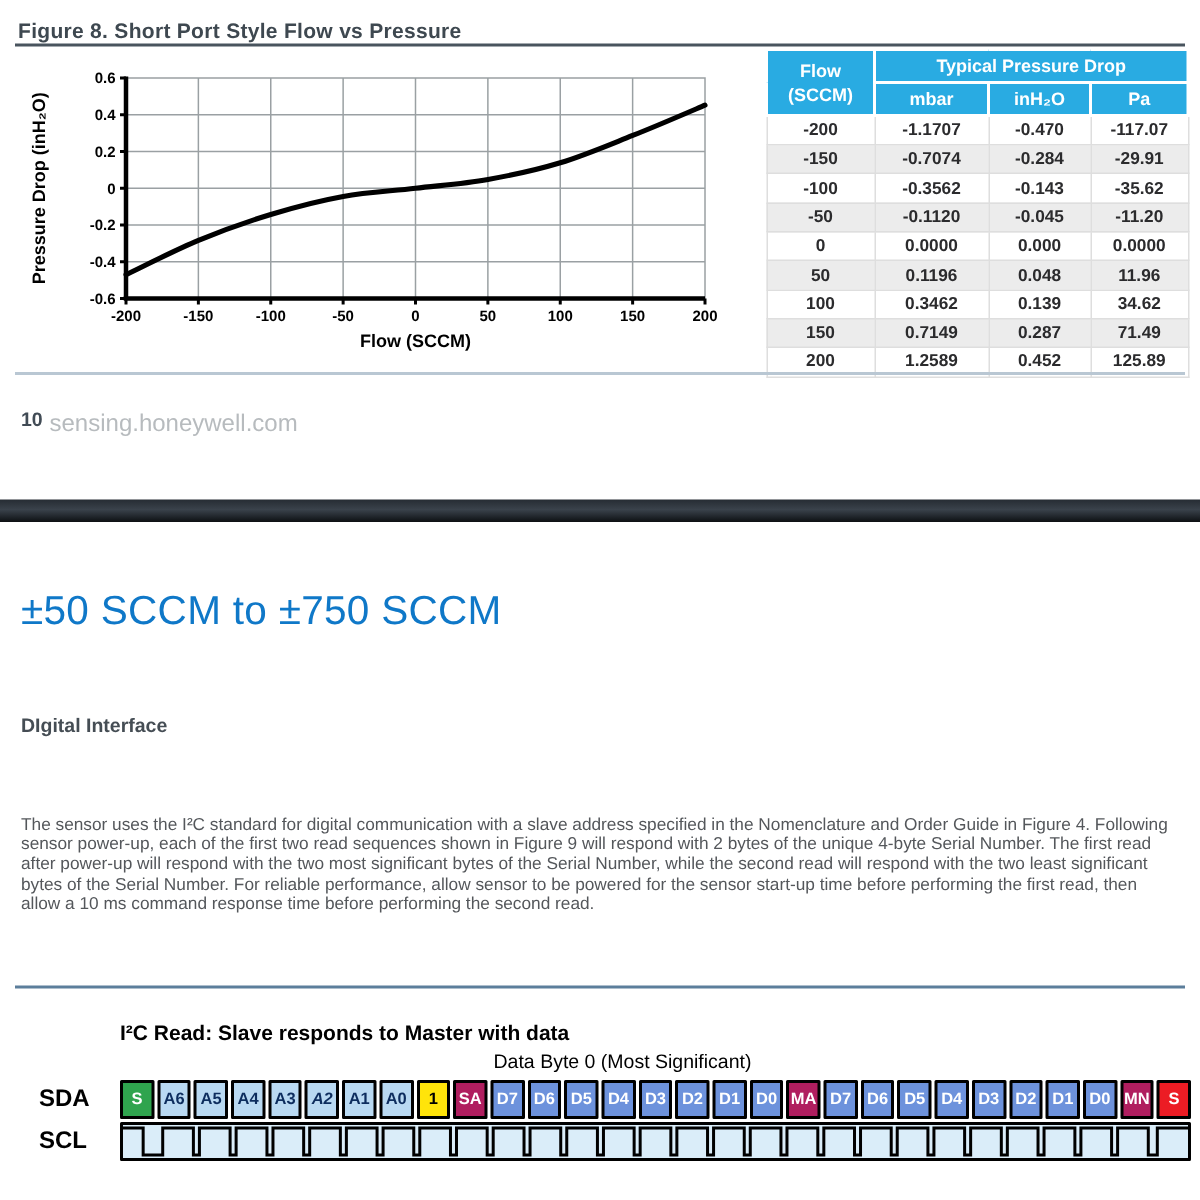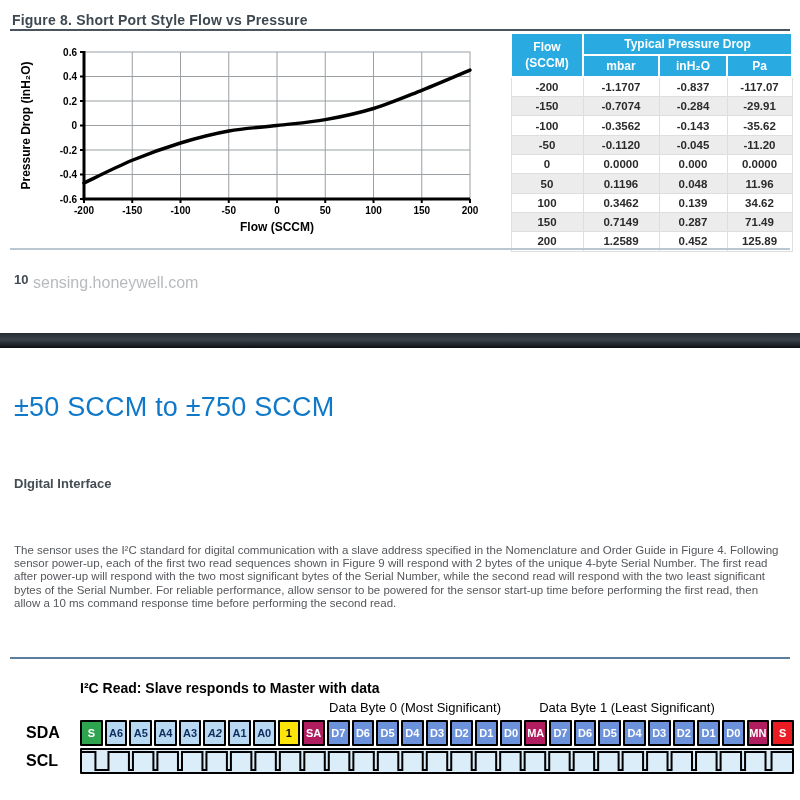--- a/index.html
+++ b/index.html
@@ -124,21 +124,21 @@
       <tr id="subhead-row">
           <th>mbar</th>
           <th>inH₂O</th>
           <th>Pa</th>
         </tr>
     </thead>
     <tbody id="table-body">
         <tr>
           <td>-200</td>
           <td>-1.1707</td>
-          <td>-0.837</td>
+          <td>-0.470</td>
           <td>-117.07</td>
         </tr>
         <tr>
           <td>-150</td>
           <td>-0.7074</td>
           <td>-0.284</td>
           <td>-29.91</td>
         </tr>
         <tr>
           <td>-100</td>
@@ -191,21 +191,20 @@
 
   <div class="page-bar"></div>
 
   <div class="h1-blue">±50 SCCM to ±750 SCCM</div>
   <div class="sec-title">DIgital Interface</div>
   <div class="para para2">The sensor uses the I²C standard for digital communication with a slave address specified in the Nomenclature and Order Guide in Figure 4. Following sensor power-up, each of the first two read sequences shown in Figure 9 will respond with 2 bytes of the unique 4-byte Serial Number. The first read after power-up will respond with the two most significant bytes of the Serial Number, while the second read will respond with the two least significant bytes of the Serial Number. For reliable performance, allow sensor to be powered for the sensor start-up time before performing the first read, then allow a 10 ms command response time before performing the second read.</div>
   <div class="rule-blue"></div>
 
   <div class="i2c-title">I²C Read: Slave responds to Master with data</div>
   <div class="byte-label" style="left:415px">Data Byte 0 (Most Significant)</div>
-  <div class="byte-label" style="left:627px">Data Byte 1 (Least Significant)</div>
 
   <div class="i2c-rows">
     <div class="i2c-row">
       <div class="row-label">SDA</div>
       <div class="cells" id="sda-cells">
           <div class="cell" style="background: rgb(47, 164, 78); color: rgb(255, 255, 255);">S</div>
           <div class="cell" style="background: rgb(185, 217, 242); color: rgb(13, 45, 94);">A6</div>
           <div class="cell" style="background: rgb(185, 217, 242); color: rgb(13, 45, 94);">A5</div>
           <div class="cell" style="background: rgb(185, 217, 242); color: rgb(13, 45, 94);">A4</div>
           <div class="cell" style="background: rgb(185, 217, 242); color: rgb(13, 45, 94);">A3</div>

